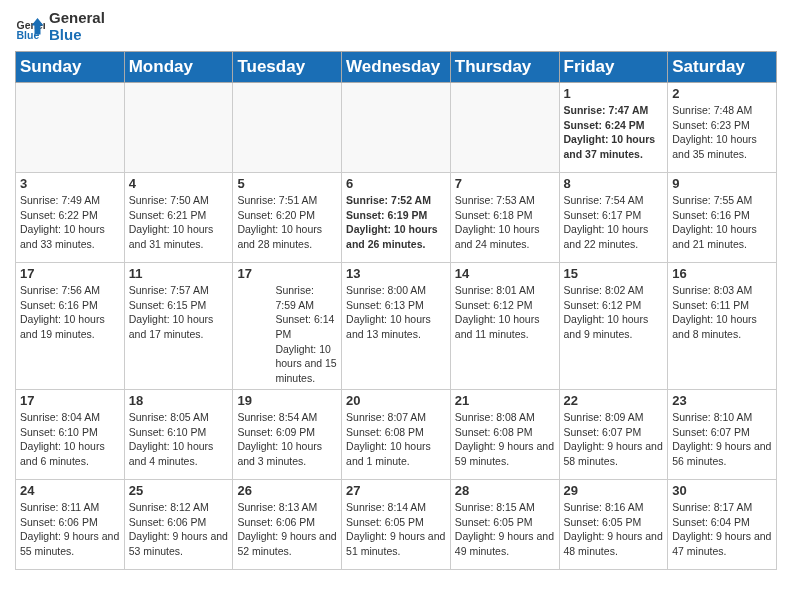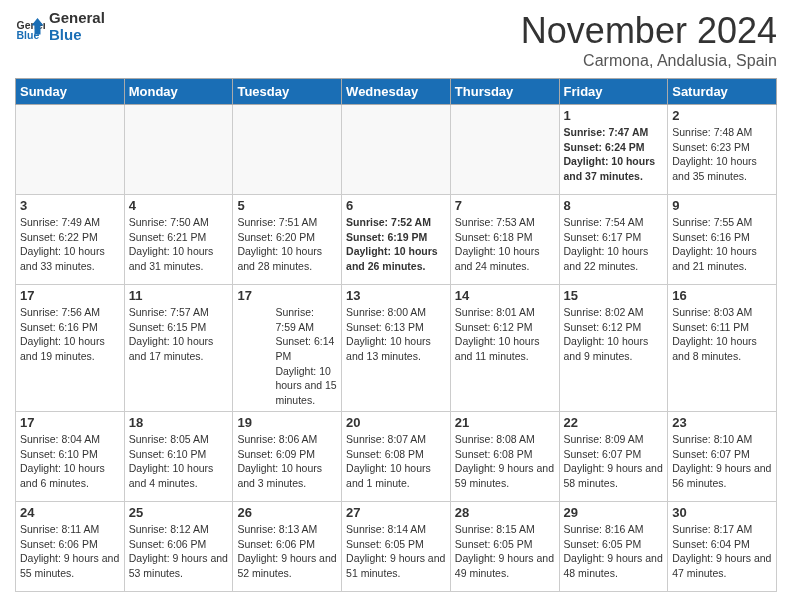--- a/index.html
+++ b/index.html
@@ -5,21 +5,21 @@
     * { box-sizing: border-box; margin: 0; padding: 0; }
     body { font-family: Arial, sans-serif; background: #fff; width: 792px; min-height: 612px; }
     .container { padding: 10px 15px; }
     .header { display: flex; justify-content: space-between; align-items: flex-start; margin-bottom: 8px; }
     .logo { display: flex; align-items: center; }
     .logo-icon { width: 30px; height: 30px; margin-right: 4px; }
     .title-section { text-align: right; }
     .month-title { font-size: 36px; font-weight: normal; color: #333; }
     .location { font-size: 16px; color: #555; }
     table { width: 100%; border-collapse: collapse; }
-    th { background: #1a6eb5; color: #fff; padding: 5px 4px; font-size: 13px; font-weight: bold; text-align: left; border: 1px solid #aaa; }
+    th { background: #1a6eb5; color: #fff; padding: 5px 4px; font-size: 17px; font-weight: bold; text-align: left; border: 1px solid #aaa; }
     td { border: 1px solid #ccc; vertical-align: top; padding: 3px 4px; width: 14.28%; min-height: 75px; background: #fff; font-size: 11px; color: #333; }
     td.empty { background: #f8f8f8; }
     .day-num { font-size: 13px; font-weight: bold; display: block; margin-bottom: 2px; }
     .day-info { font-size: 10.5px; line-height: 1.4; color: #333; }
     tr td { height: 90px; }
   </style>
 </head>
 <body>
 
 <div class="container">
@@ -28,24 +28,20 @@
       <svg class="logo-icon" viewBox="0 0 40 40">
         <text x="2" y="22" font-size="14" font-weight="bold" fill="#333">General</text>
         <text x="2" y="36" font-size="14" font-weight="bold" fill="#1a6eb5">Blue</text>
         <polygon points="30,8 38,18 34,18 34,30 26,30 26,18 22,18" fill="#1a6eb5"></polygon>
       </svg>
       <div>
         <div style="font-size:15px;font-weight:bold;color:#333;line-height:1.1;">General</div>
         <div style="font-size:15px;font-weight:bold;color:#1a6eb5;line-height:1.1;">Blue</div>
       </div>
     </div>
-    <div class="title-section">
-      <div class="month-title">November 2024</div>
-      <div class="location">Carmona, Andalusia, Spain</div>
-    </div>
   </div>
 
   <table>
     <thead>
       <tr>
       <th>Sunday</th>
           <th>Monday</th>
           <th>Tuesday</th>
           <th>Wednesday</th>
           <th>Thursday</th>
@@ -169,21 +165,21 @@
 Daylight: 10 hours and 6 minutes.</div>
           </td>
           <td>
             <span class="day-num">18</span>
             <div class="day-info" style="white-space: pre-line;">Sunrise: 8:05 AM
 Sunset: 6:10 PM
 Daylight: 10 hours and 4 minutes.</div>
           </td>
           <td>
             <span class="day-num">19</span>
-            <div class="day-info" style="white-space: pre-line;">Sunrise: 8:06 AM
+            <div class="day-info" style="white-space: pre-line;">Sunrise: 8:54 AM
 Sunset: 6:09 PM
 Daylight: 10 hours and 3 minutes.</div>
           </td>
           <td>
             <span class="day-num">20</span>
             <div class="day-info" style="white-space: pre-line;">Sunrise: 8:07 AM
 Sunset: 6:08 PM
 Daylight: 10 hours and 1 minute.</div>
           </td>
           <td>

